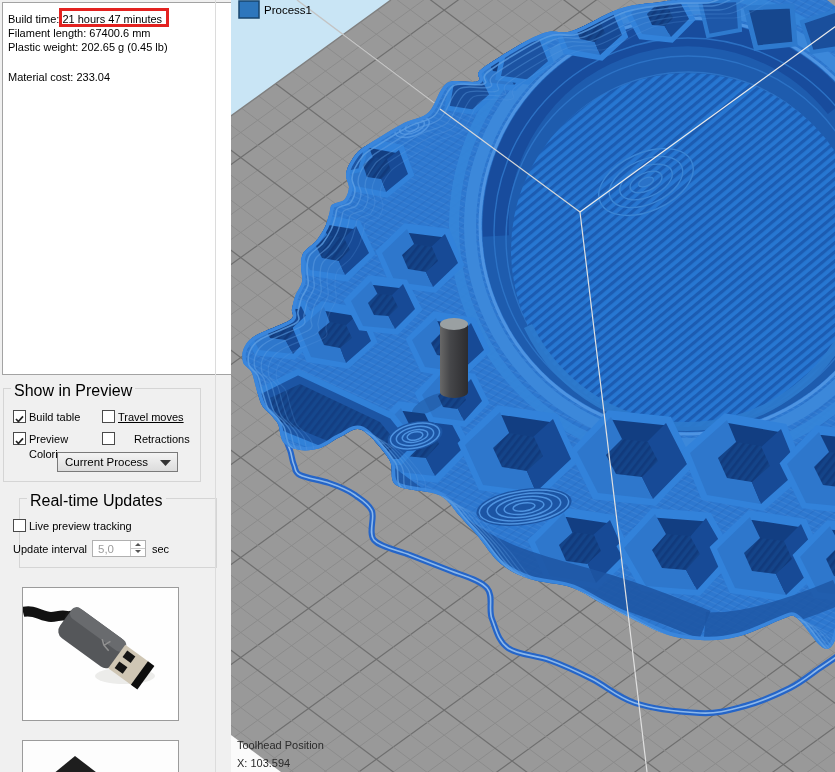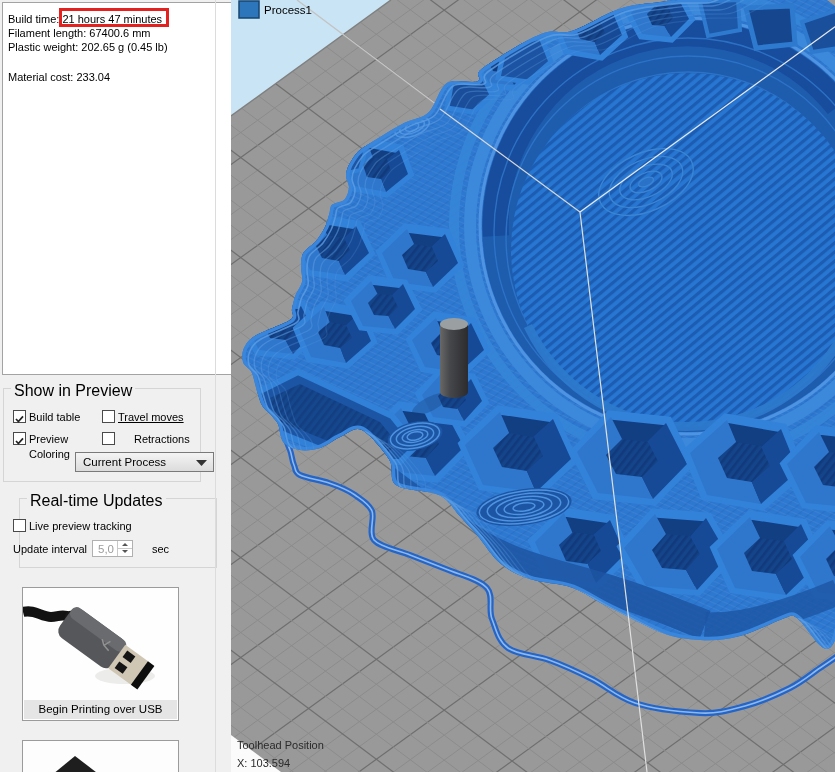--- a/index.html
+++ b/index.html
@@ -9,25 +9,25 @@
             border:1px solid #a3a3a3; box-sizing:border-box; }
   #stats .t { position:absolute; left:5px; font-size:11px; color:#000; white-space:nowrap; }
   #redbox { position:absolute; left:56px; top:5px; width:104px; height:13px;
              border:3px solid #e32220; }
   .gbox { position:absolute; left:3px; width:198px; border:1px solid #d5d5d5;
            box-sizing:border-box; }
   .gtitle { position:absolute; left:7px; top:-7px; background:#f0f0f0; padding:0 3px;
              font-size:16px; color:#000; white-space:nowrap; }
   .cb { position:absolute; width:11px; height:11px; background:#fff; border:1px solid #4a4a4a; }
   .lbl { position:absolute; font-size:11px; color:#000; white-space:nowrap; }
-  #combo { position:absolute; left:57px; top:452px; width:139px; height:20px;
+  #combo { position:absolute; left:57px; top:452px; width:121px; height:20px;
             border:1px solid #7a7a7a; background:linear-gradient(#f4f4f4,#dcdcdc);
-            box-sizing:border-box;margin-left:18px; }
+            box-sizing:border-box; }
   #combo span { position:absolute; left:7px; top:3px; font-size:11.5px; }
-  #spin { position:absolute; left:92px; top:540px; width:41px; height:17px;
+  #spin { position:absolute; left:92px; top:540px; width:54px; height:17px;
            border:1px solid #b0b0b0; background:#fff; box-sizing:border-box; }
   .imgbtn { position:absolute; left:22px; width:157px; border:1px solid #9b9b9b;
              background:#fff; box-sizing:border-box; }
   .cap { position:absolute; left:1px; right:1px; bottom:1px; height:19px; background:#e5e5e5;
           font-size:11.5px; text-align:center; line-height:19px; color:#000; }
 </style>
 </head>
 <body>
 
 <div id="stats" class="abs">
@@ -93,21 +93,20 @@
     <g transform="rotate(36 48 26)">
       <rect x="46" y="16" width="66" height="35" rx="9" fill="#55575a"></rect>
       <rect x="46" y="16" width="66" height="13" rx="6" fill="#696b6e"></rect>
       <rect x="110" y="19" width="32" height="29" fill="#cfc6b4"></rect>
       <rect x="138" y="19" width="8" height="29" fill="#0d0d0d"></rect>
       <rect x="115" y="22.5" width="10" height="8" fill="#151515"></rect>
       <rect x="115" y="36" width="10" height="8" fill="#151515"></rect>
       <path d="M88,28 l5,4 M93,32 l3,-7 M93,32 l7,1.5" stroke="#919191" stroke-width="1.5" fill="none"></path>
     </g>
   </svg>
-  <div class="cap">Begin Printing over USB</div>
 </div>
 
 <div class="imgbtn" style="top:740px; height:40px;">
   <svg width="155" height="38" viewBox="0 0 155 38">
     <rect width="155" height="38" fill="#fdfdfd"></rect>
     <polygon points="24,38 52,15 82,38" fill="#1e1e1e"></polygon>
   </svg>
 </div>
 
 <div class="abs" style="left:215px; top:0; width:1px; height:772px; background:#dcdcdc;"></div>

